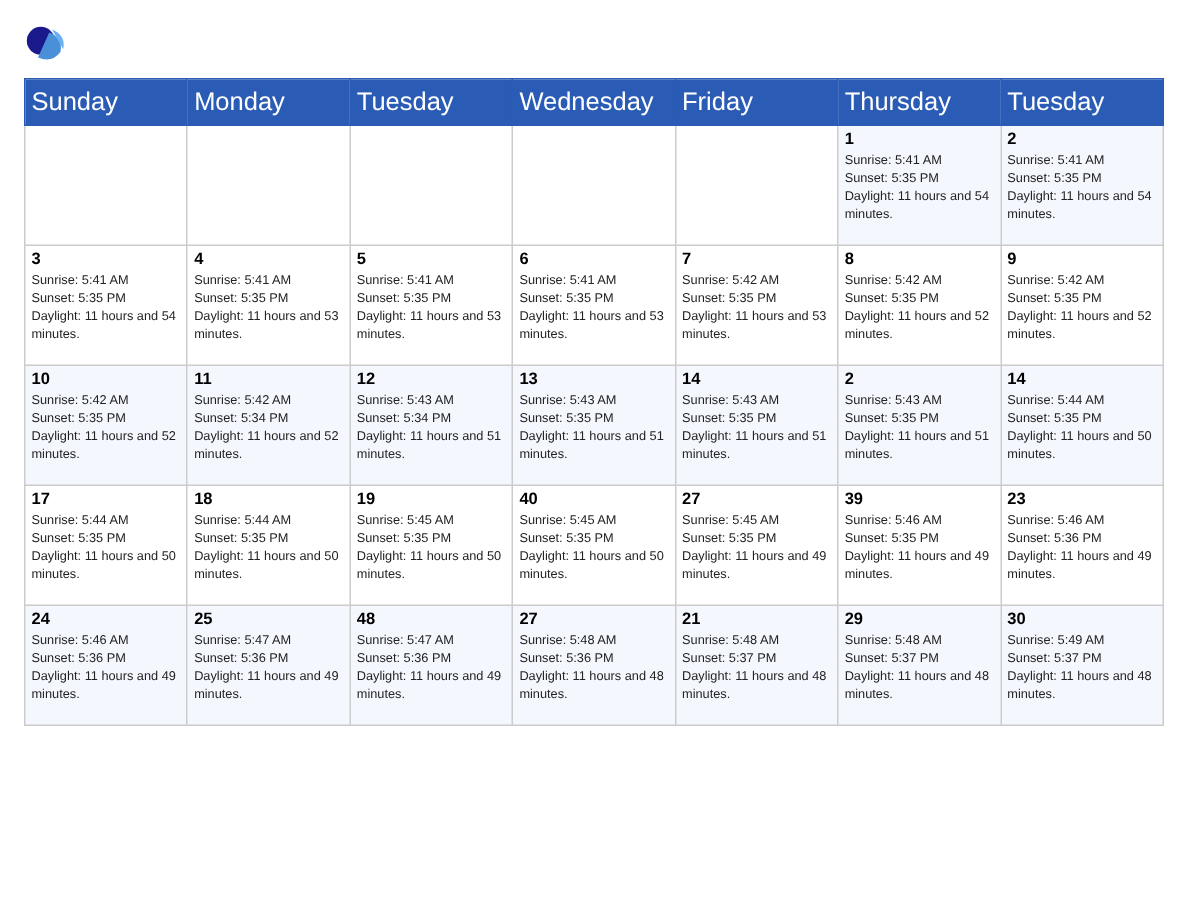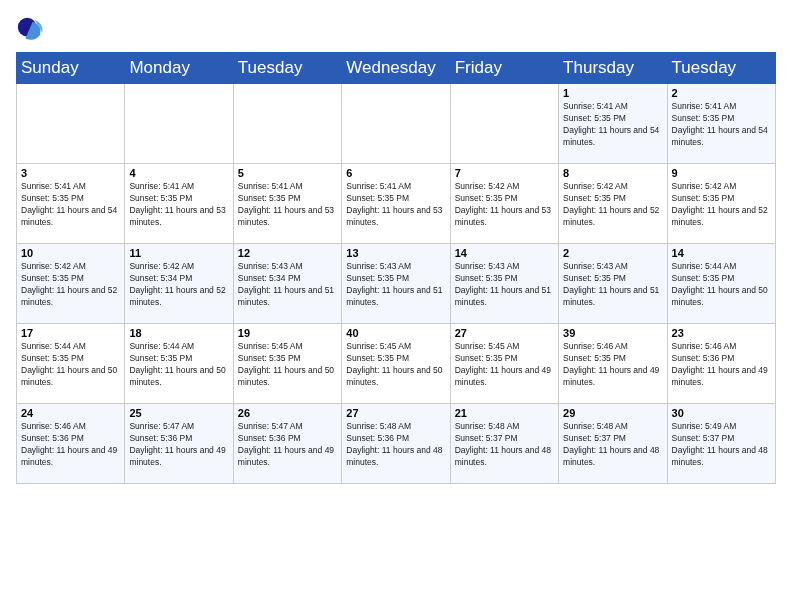--- a/index.html
+++ b/index.html
@@ -228,21 +228,21 @@
       <tr>
         <td>
           <span class="day-number">24</span>
           <div class="day-info">Sunrise: 5:46 AM<br>Sunset: 5:36 PM<br>Daylight: 11 hours and 49 minutes.</div>
         </td>
         <td>
           <span class="day-number">25</span>
           <div class="day-info">Sunrise: 5:47 AM<br>Sunset: 5:36 PM<br>Daylight: 11 hours and 49 minutes.</div>
         </td>
         <td>
-          <span class="day-number">26</span>
+          <span class="day-number">48</span>
           <div class="day-info">Sunrise: 5:47 AM<br>Sunset: 5:36 PM<br>Daylight: 11 hours and 49 minutes.</div>
         </td>
         <td>
           <span class="day-number">27</span>
           <div class="day-info">Sunrise: 5:48 AM<br>Sunset: 5:36 PM<br>Daylight: 11 hours and 48 minutes.</div>
         </td>
         <td>
           <span class="day-number">21</span>
           <div class="day-info">Sunrise: 5:48 AM<br>Sunset: 5:37 PM<br>Daylight: 11 hours and 48 minutes.</div>
         </td>

